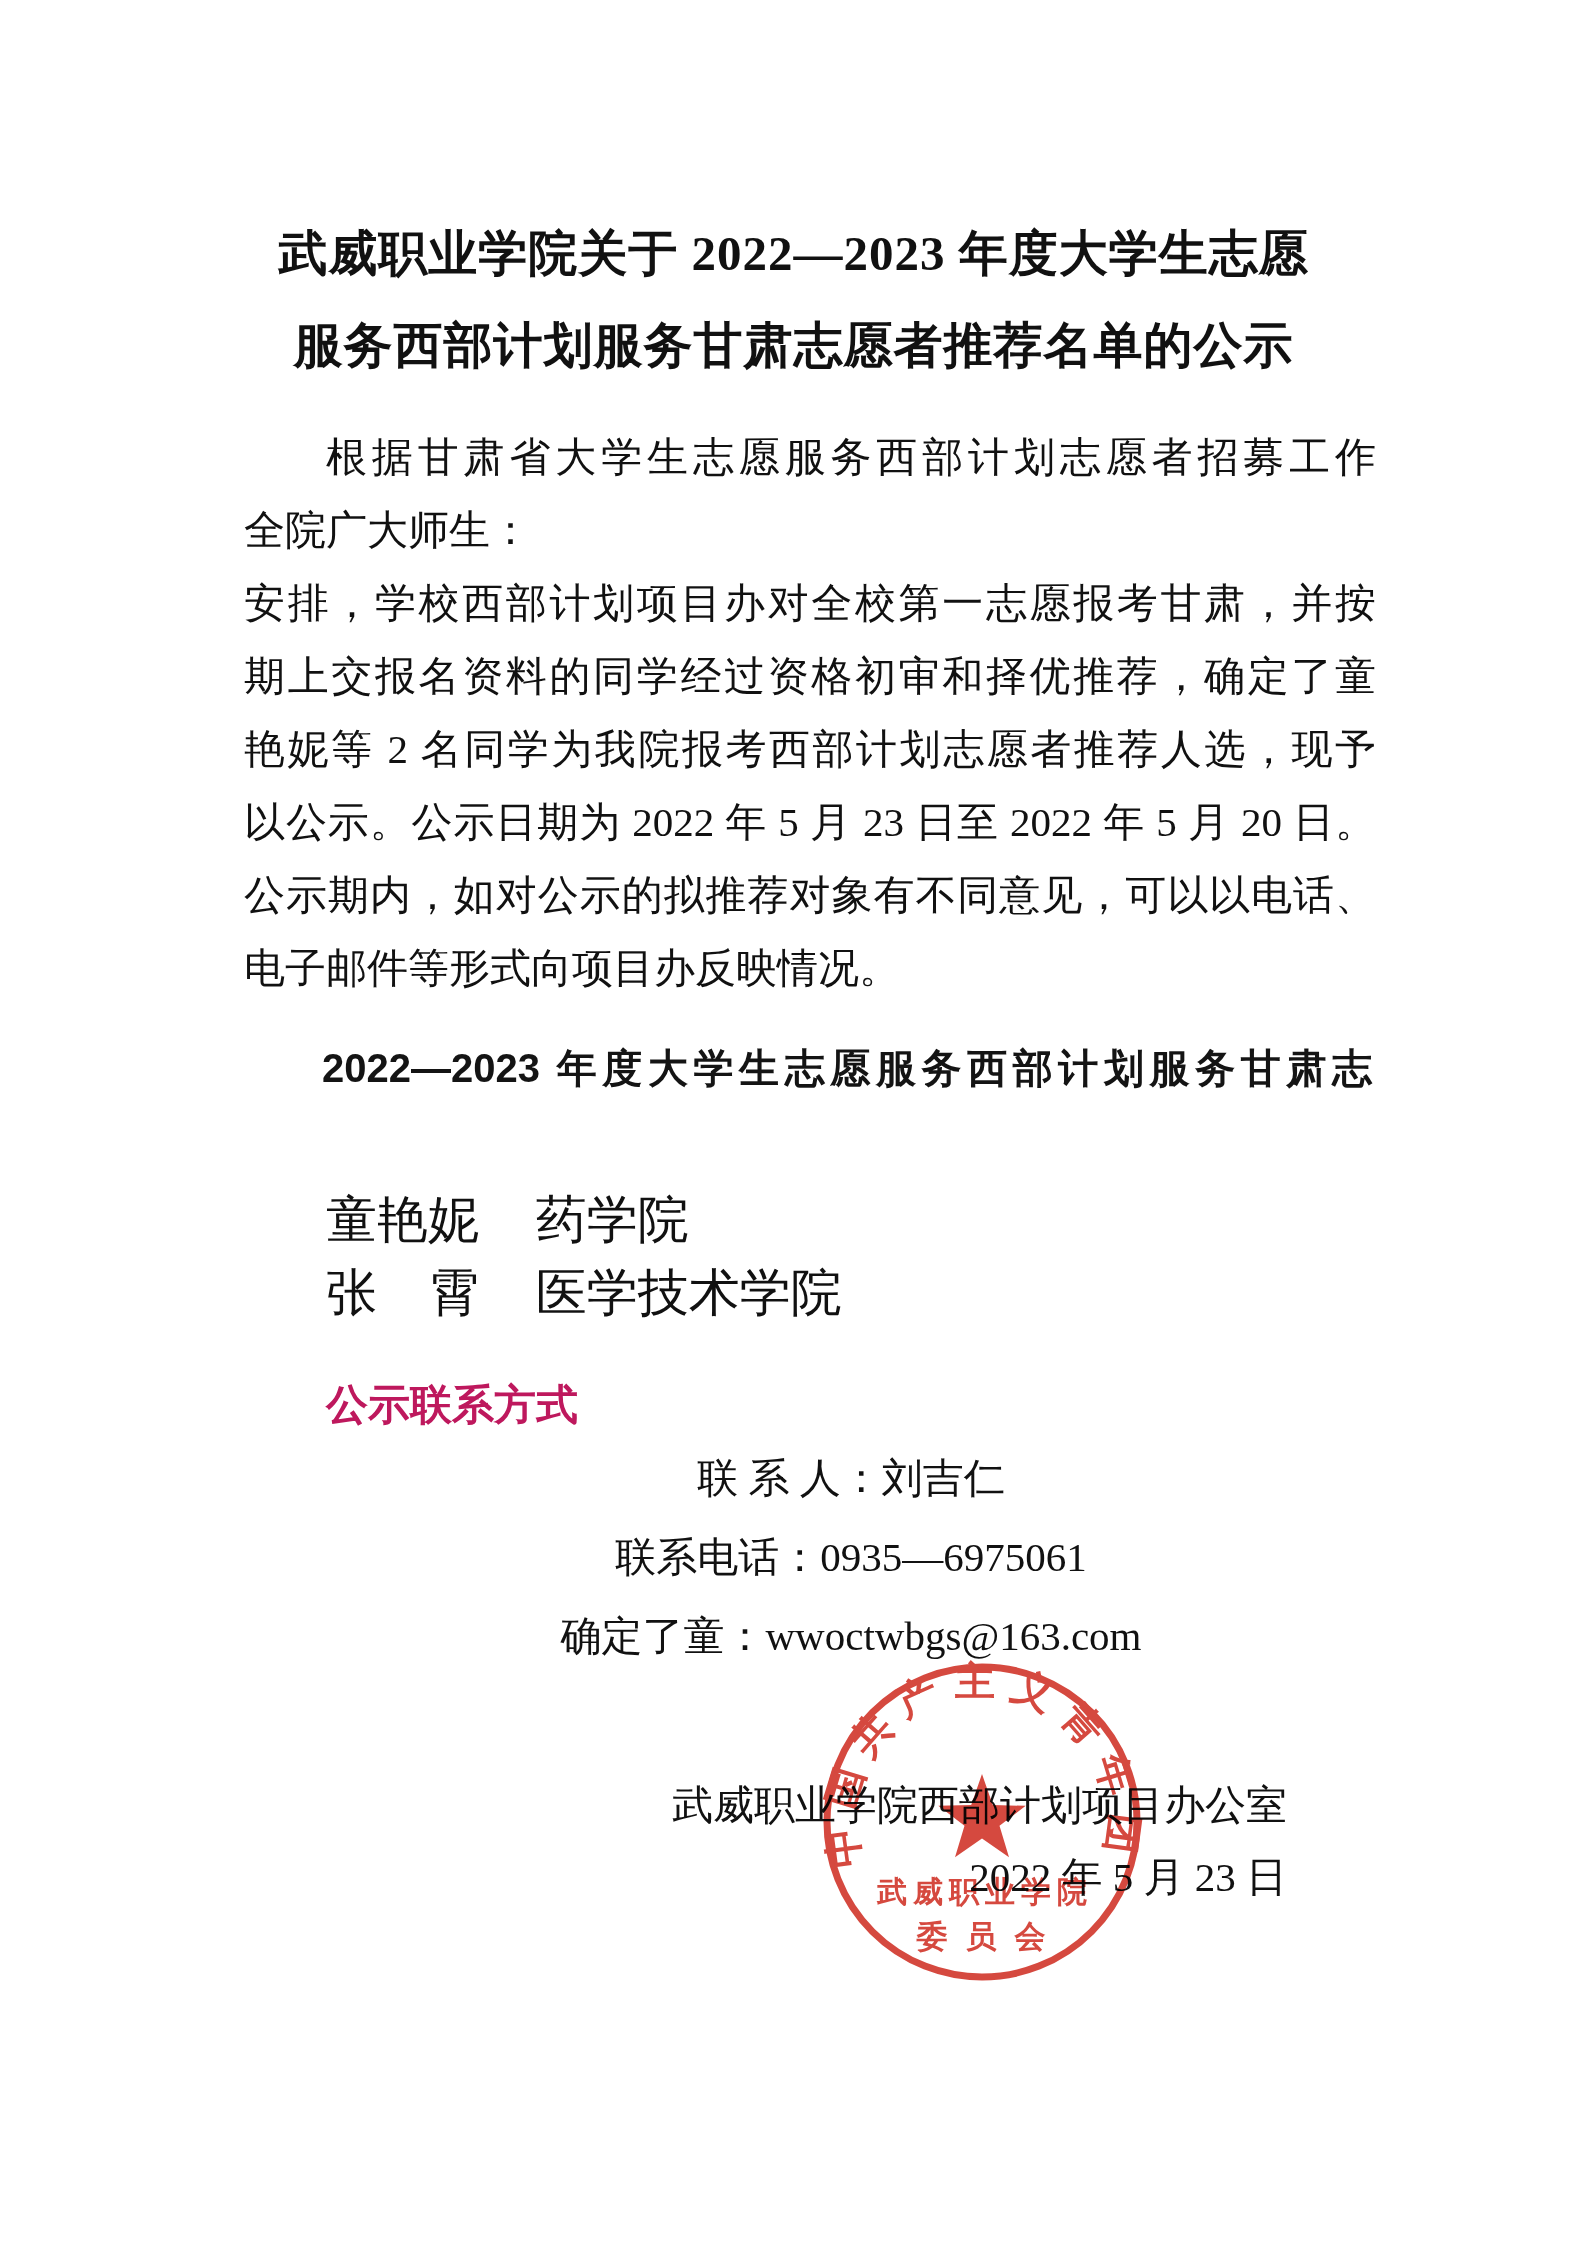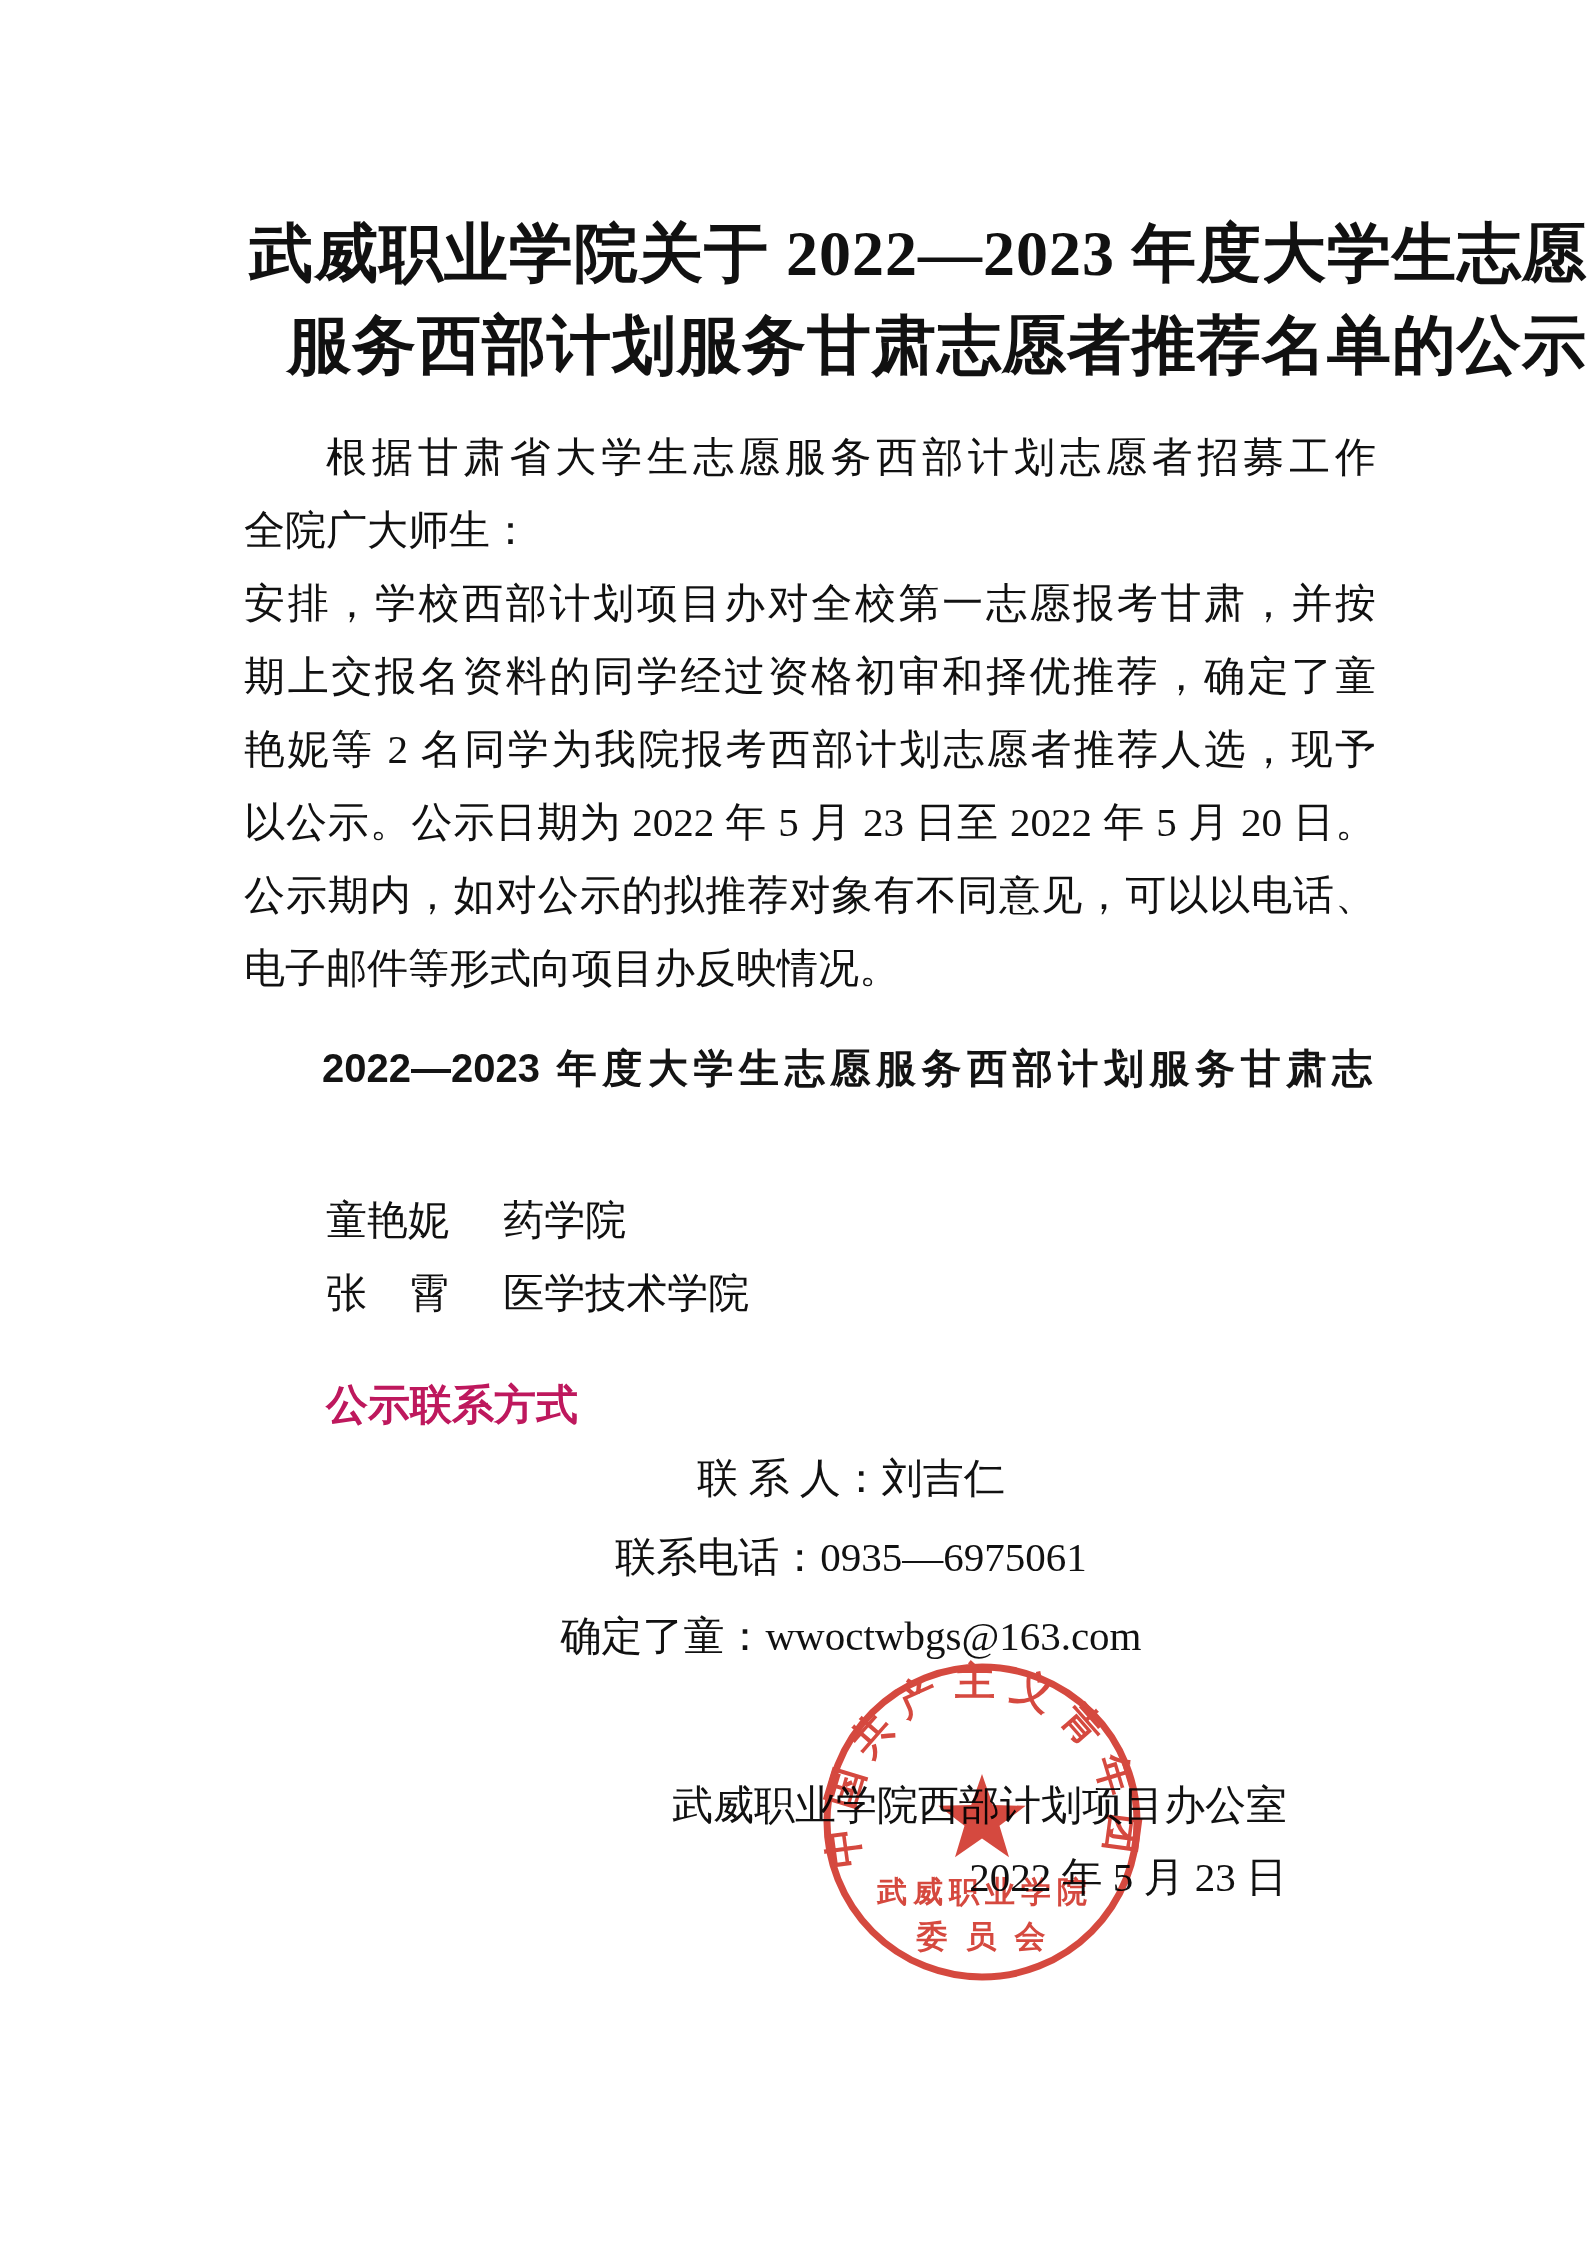--- a/index.html
+++ b/index.html
@@ -7,43 +7,43 @@
     position:relative;
     width:1587px; height:2245px;
     background:#ffffff;
     color:#111;
     font-family:"Liberation Serif", serif;
     overflow:hidden;
   }
   
   .title {
     position:absolute; top:208px; left:0; width:100%;
-    text-align:right;
-    font-size:64px; font-weight:bold;
+    text-align:center;
+    font-size:49px; font-weight:bold;
     line-height:92px;
     letter-spacing:1px;
   }
   
   .body-block {
     position:absolute; top:421px; left:244px; width:1132px;
     font-size:41px; line-height:73px;
   }
   .bline { height:73px; }
   .j { text-align:justify; text-align-last:justify; }
   .indent { text-indent:82px; }
   
   .list-heading {
     position:absolute; top:1032px; left:240px; width:1132px;
     font-family:"Liberation Sans", sans-serif;
     font-size:40px; font-weight:600; line-height:73px;
     color:#141414;
   }
   .entries {
     position:absolute; top:1184px; left:244px; width:1132px;
-    font-size:41px; line-height:73px;
+    font-size:51px; line-height:73px;
   }
   .entry { padding-left:82px; height:73px; }
   .entry .college { margin-left:44px; }
   
   .contact-heading {
     position:absolute; top:1368px; left:244px; width:1132px;
     padding-left:82px; box-sizing:border-box;
     font-family:"Liberation Sans", sans-serif;
     font-size:42px; font-weight:bold; line-height:73px;
     color:#be185d;

